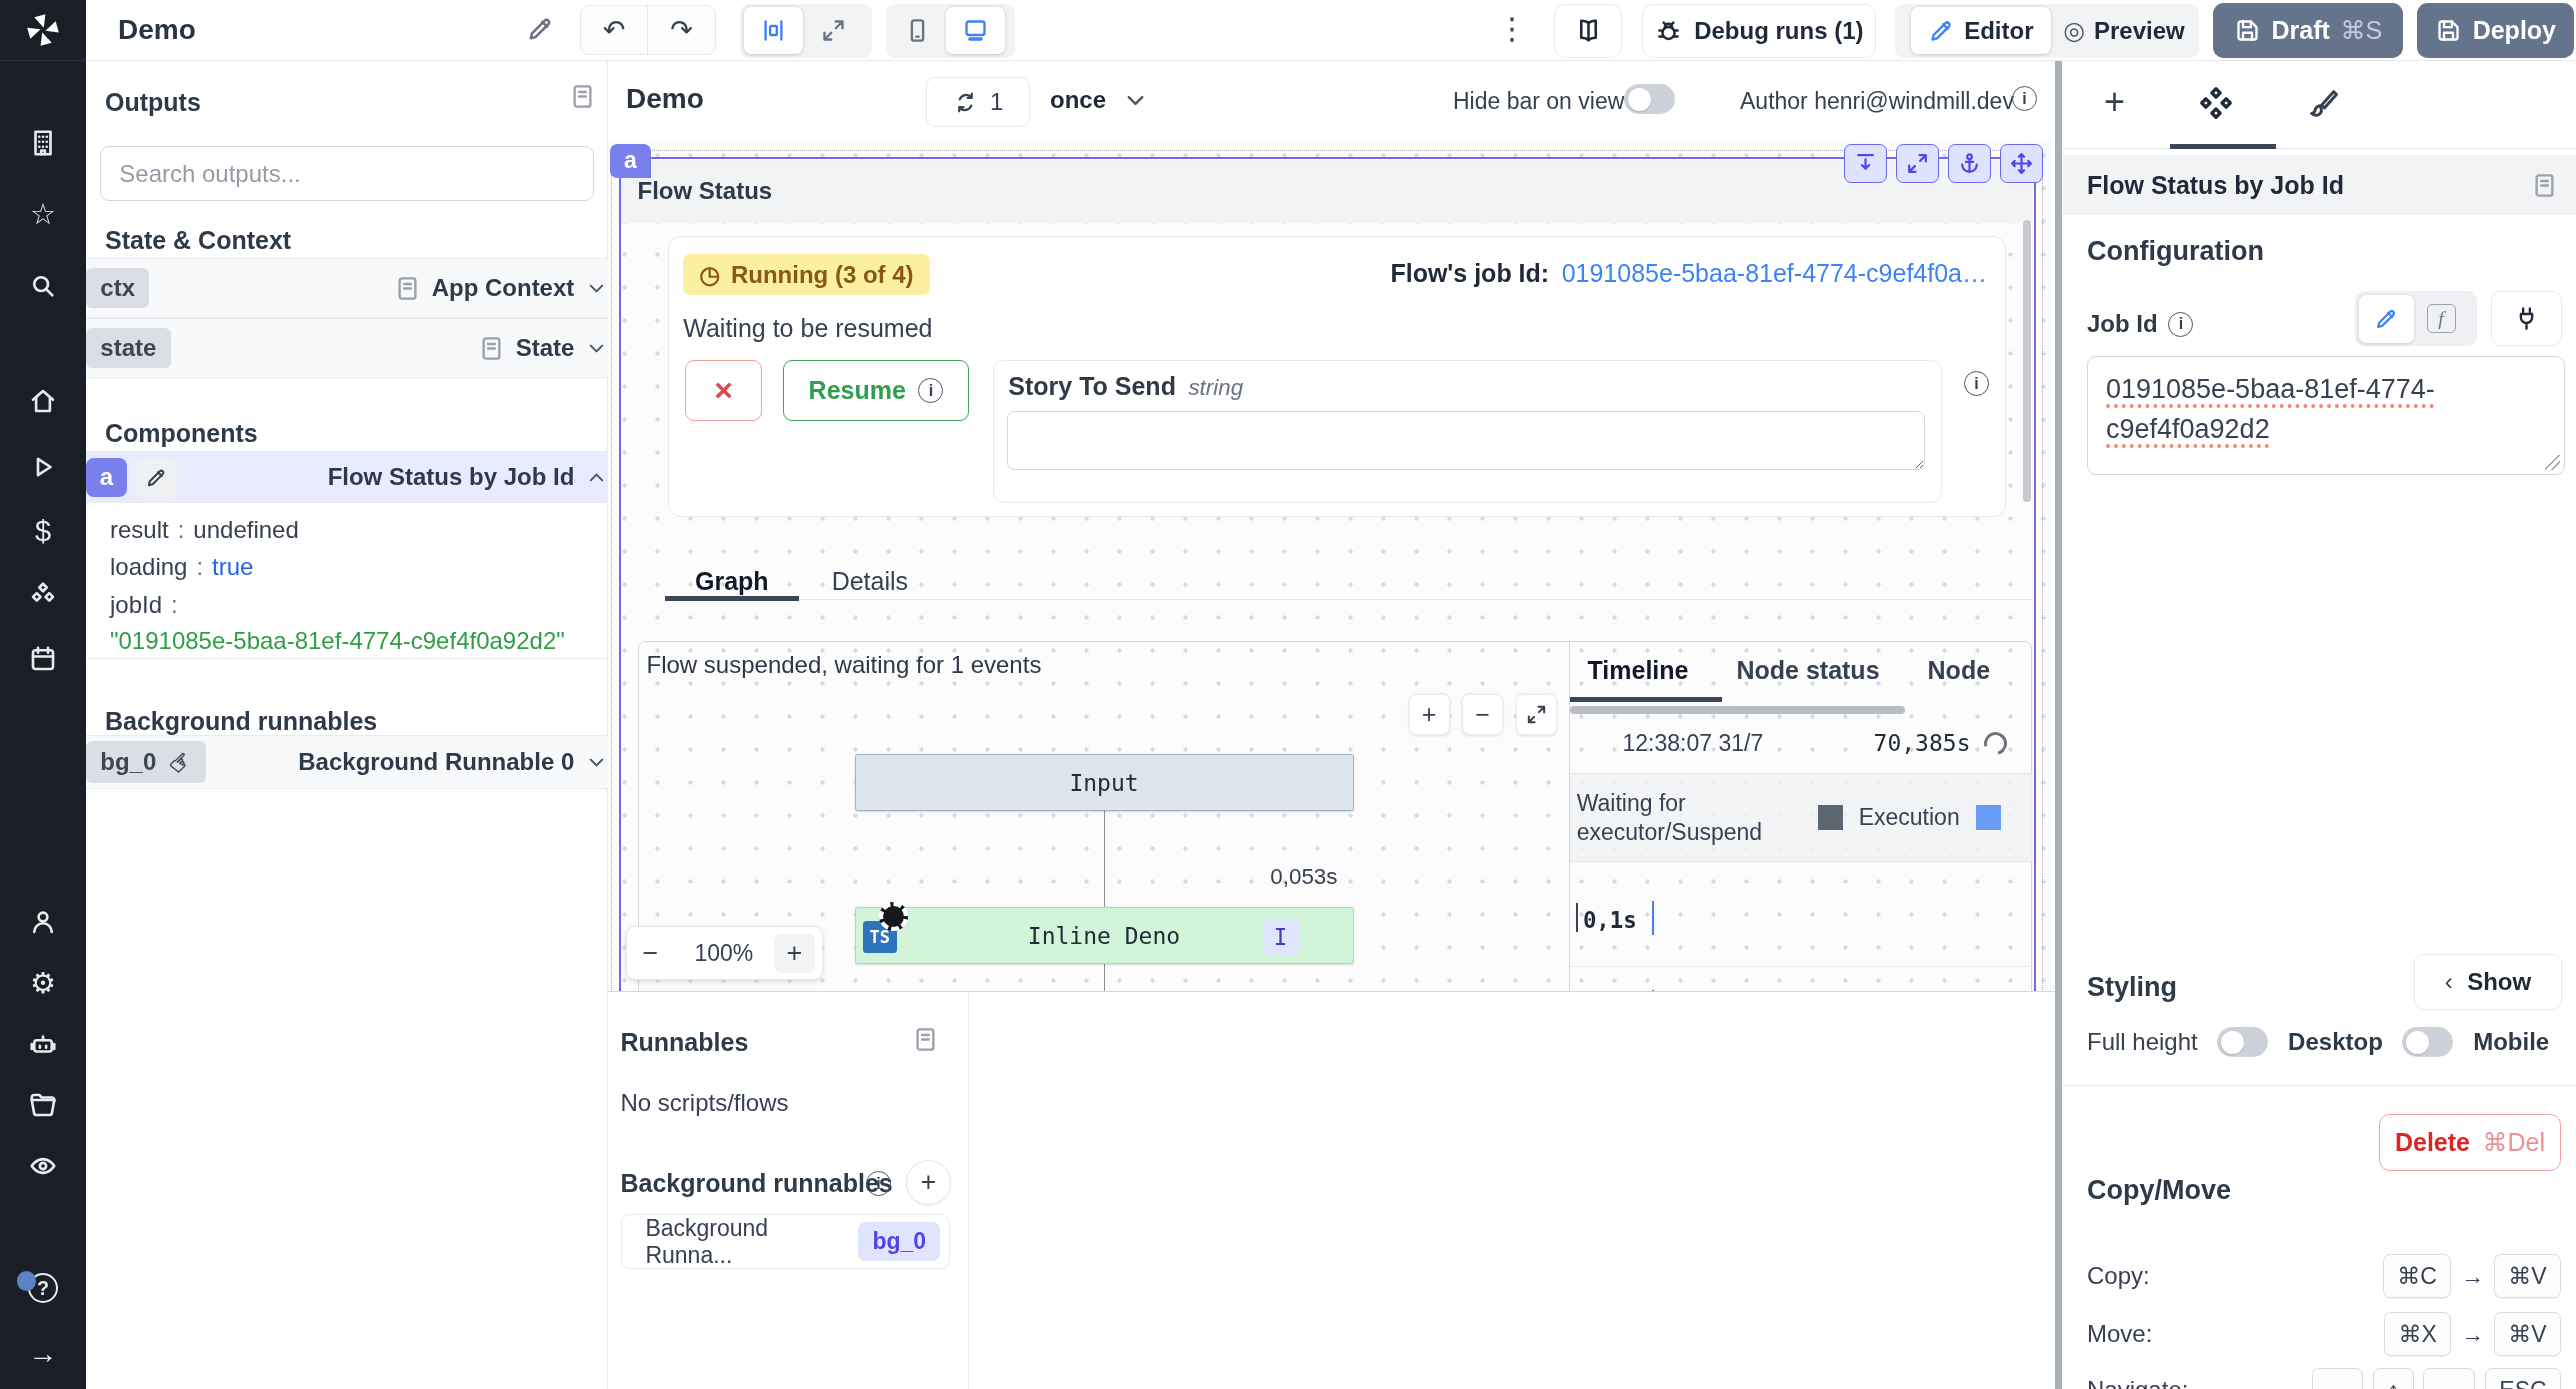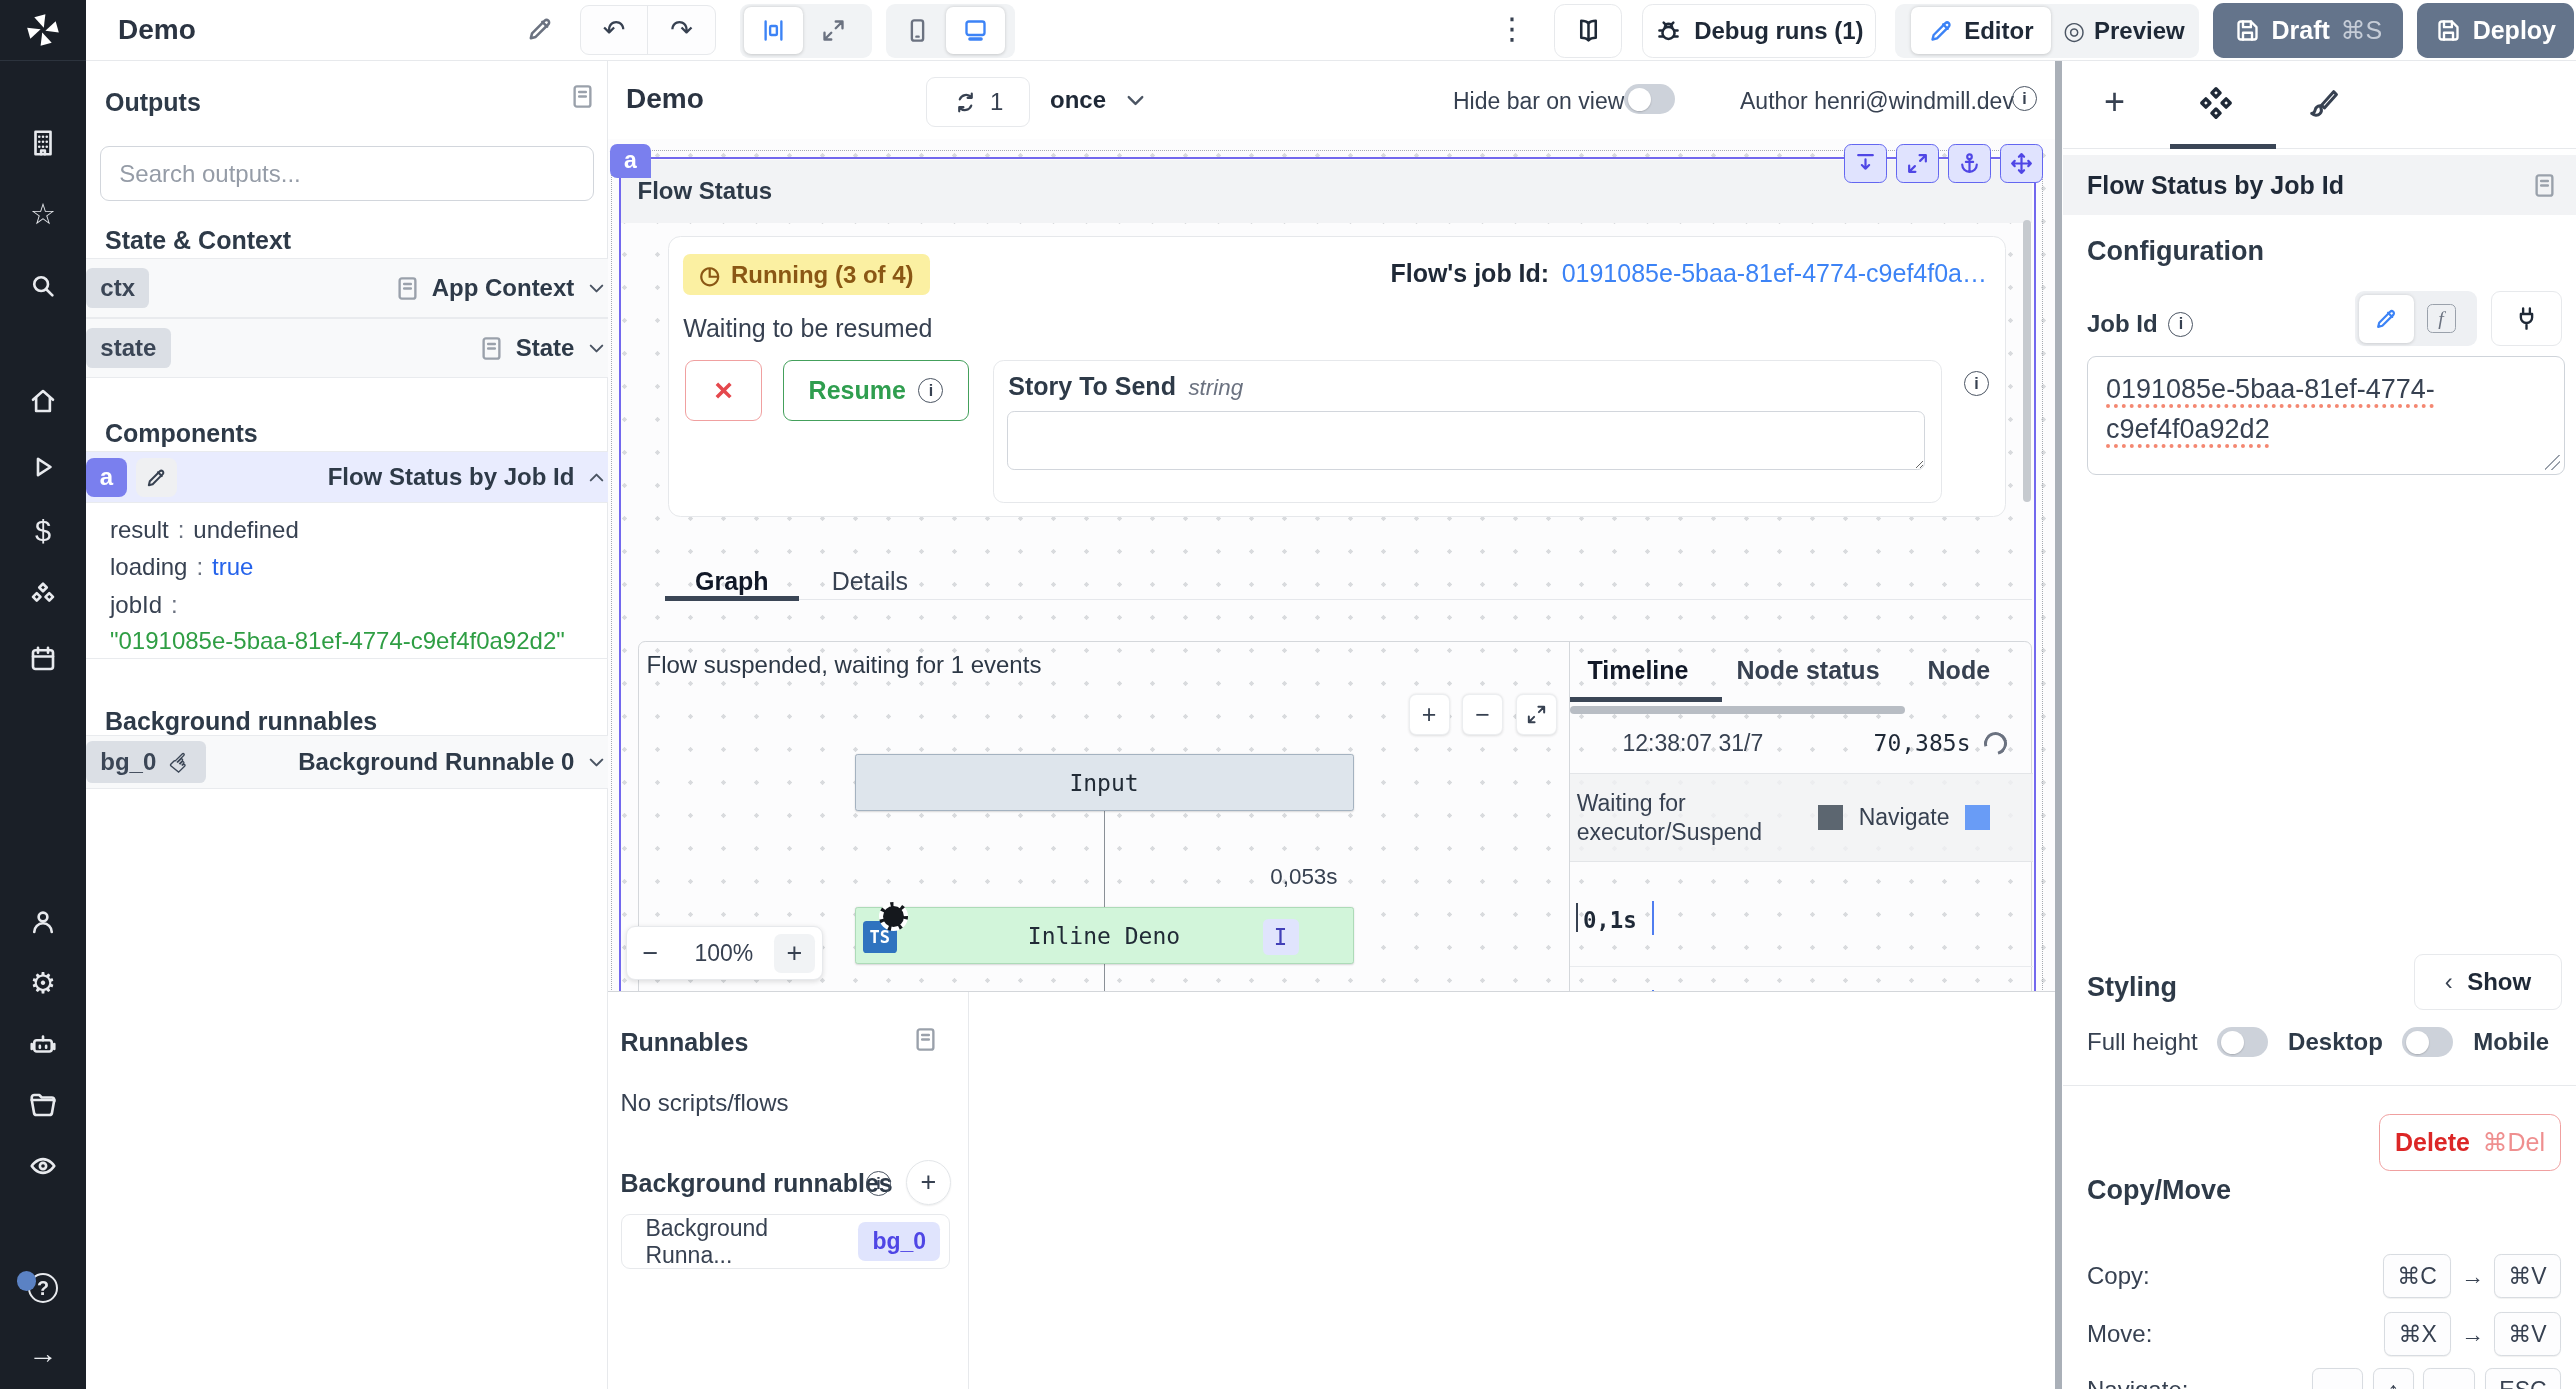--- a/index.html
+++ b/index.html
@@ -576,21 +576,21 @@
         <div class="tl-row1 abs">
           <span class="tl-time">12:38:07 31/7</span>
           <span class="tl-dur mono">
             <span>70,385s</span>
             <span class="spinner"></span>
           </span>
         </div>
         <div class="tl-legend abs">
           <span class="lw">Waiting for executor/Suspend</span>
           <span class="sq" style="background:#5c6670"></span>
-          <span class="ex">Navigate</span>
+          <span class="ex">Execution</span>
           <span class="sq" style="background:#699cf6"></span>
         </div>
         <div class="tl-bar-row abs">
           <span class="tick-dark"></span>
           <span class="tl-val mono">0,1s</span>
           <span class="tick-blue"></span>
         </div>
         <div class="tl-bar-row2 abs">
           <span class="tick-dark" style="top:25px"></span>
           <span class="tl-val mono" style="top:29px">0,</span>

